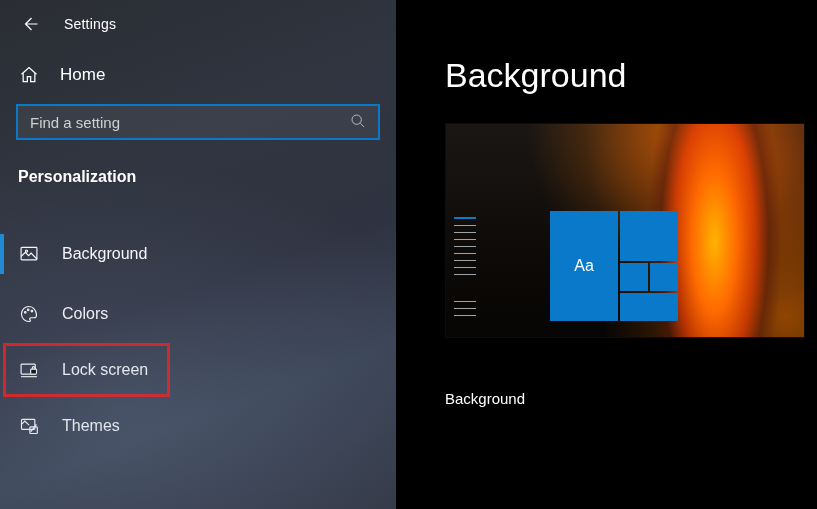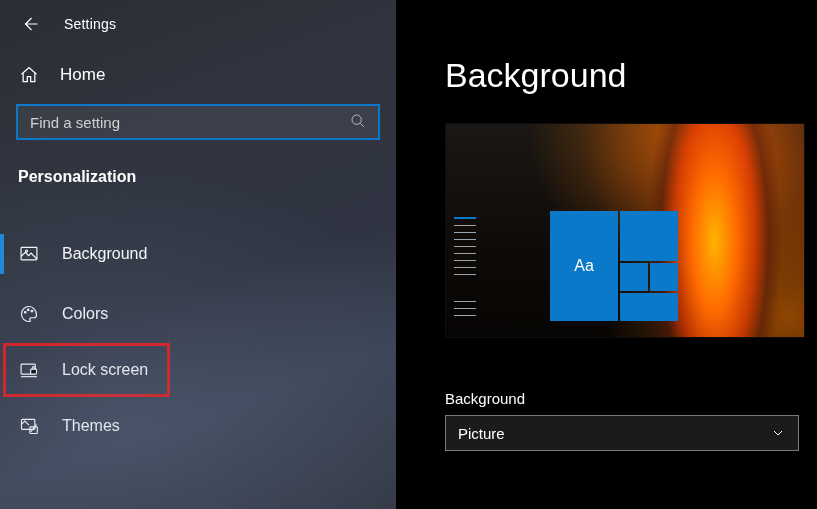--- a/index.html
+++ b/index.html
@@ -203,21 +203,15 @@
           <div class="tile big">Aa</div>
           <div class="tile t2"></div>
           <div class="tile t3"></div>
           <div class="tile t4"></div>
           <div class="tile t5"></div>
         </div>
       </div>
     </div>
 
     <div class="field-label">Background</div>
-    <div class="dropdown">
-      <span>Picture</span>
-      <svg width="16" height="16" viewBox="0 0 24 24" fill="none" stroke-width="1.5">
-          <path d="M6 9l6 6 6-6"></path>
-        </svg>
-    </div>
   </div>
 
 </div>
 
 </body></html>

